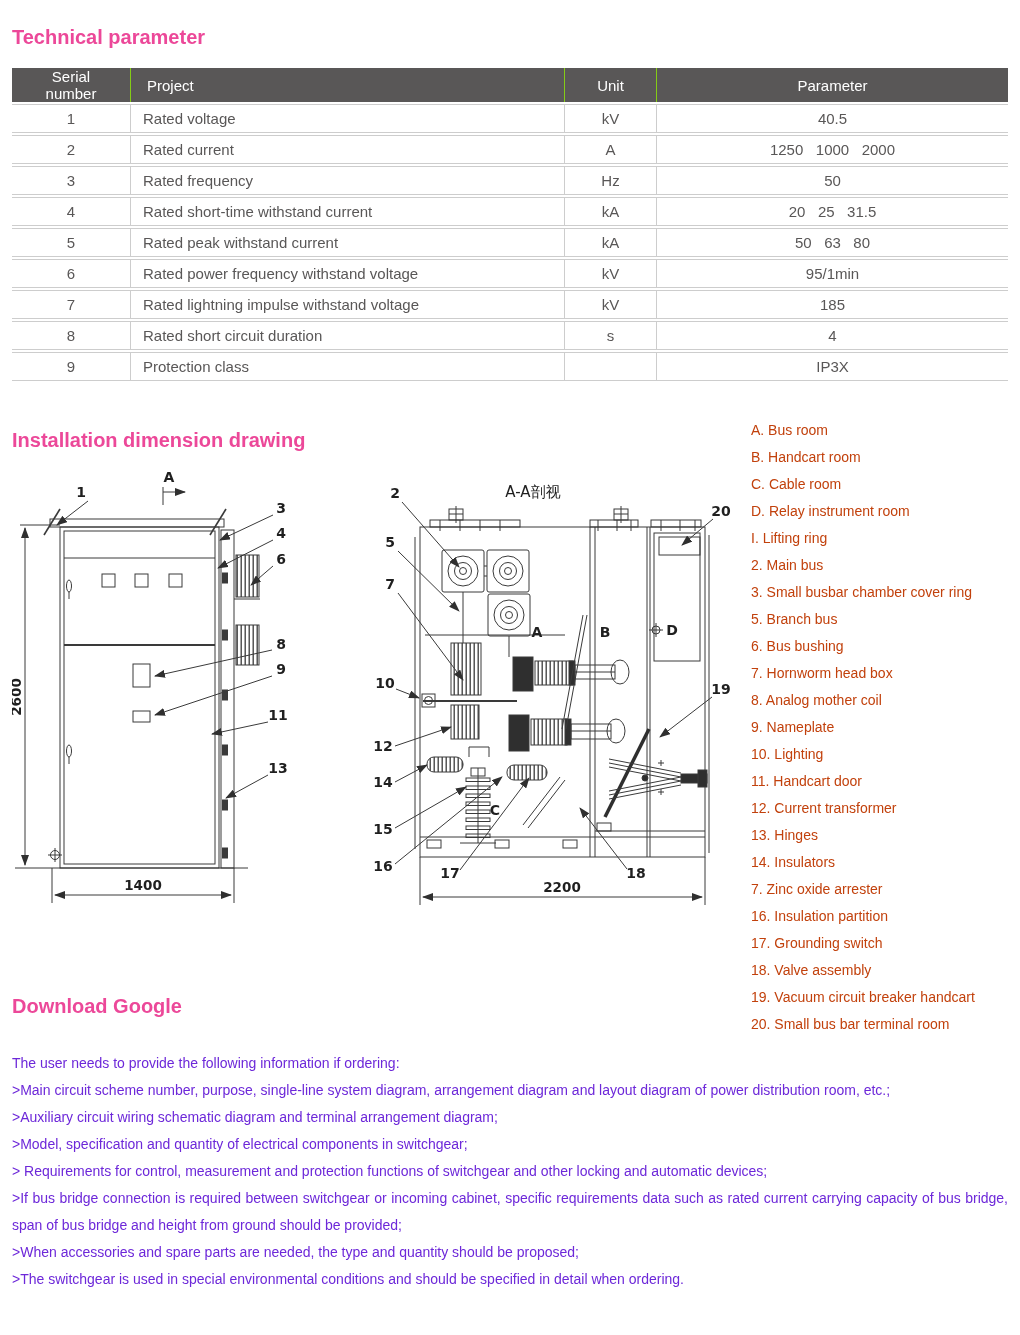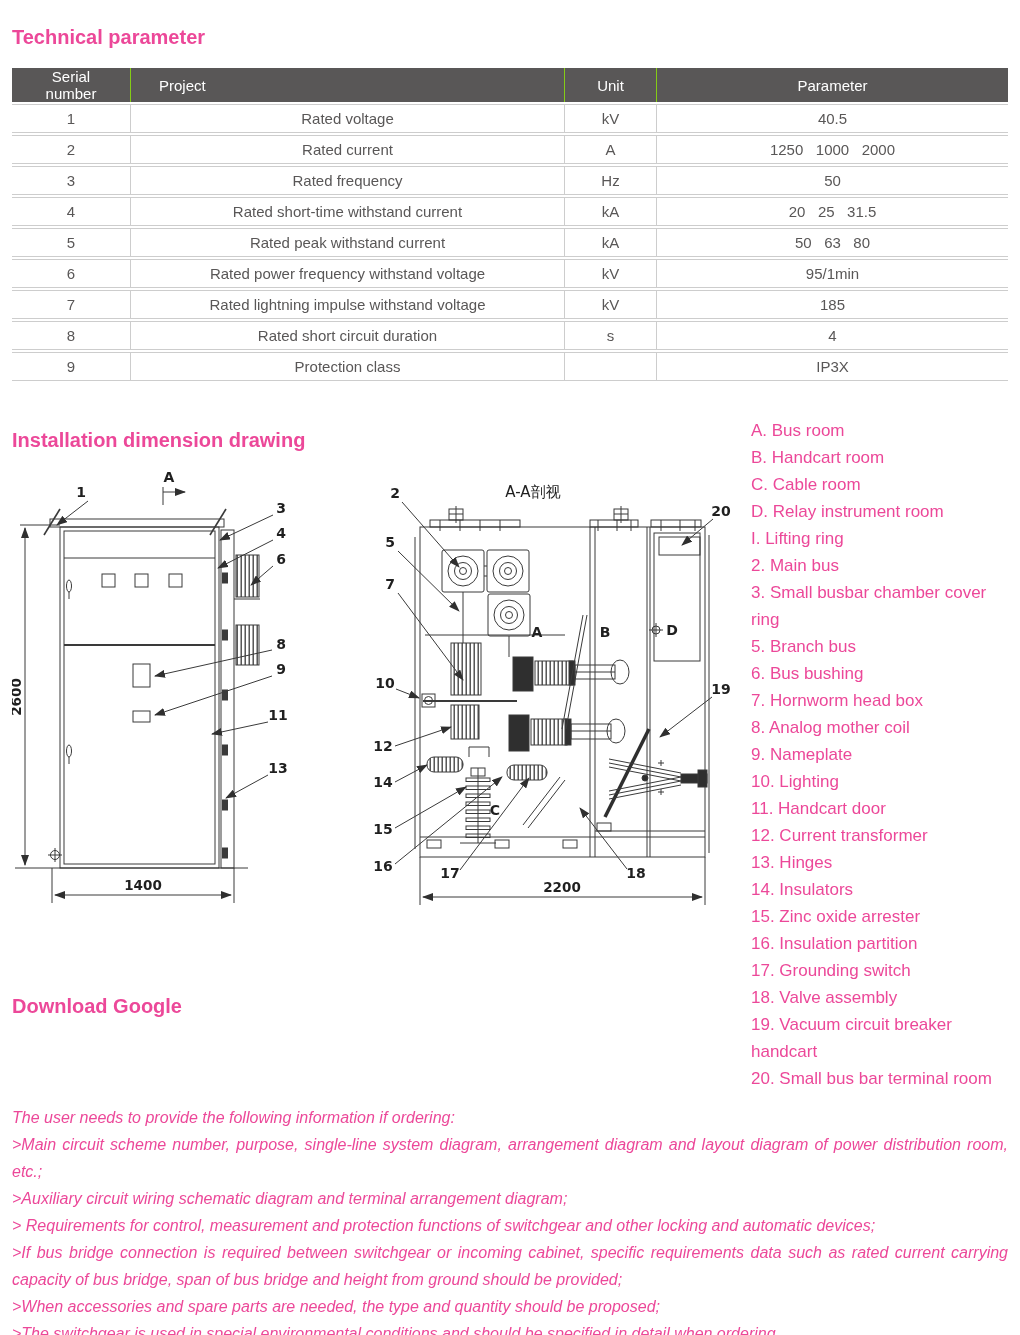--- a/index.html
+++ b/index.html
@@ -14,49 +14,48 @@
     margin:0; line-height:26px; letter-spacing:0;
   }
   
   table.params{
     width:996px; table-layout:fixed;
     border-collapse:separate; border-spacing:0 2px;
     margin-top:16px;
   }
   table.params th{
     background:#595757; color:#fff; font-weight:normal;
-    font-size:15px; height:28px; padding:0 28px; text-align:center;
+    font-size:15px; height:28px; padding:0 16px; text-align:center;
   }
   table.params th+th{border-left:1px solid #84cc16;}
   table.params th.cl{text-align:left;}
   table.params td{
     height:27px; font-size:15px; color:#595757; text-align:center;
     padding:0 12px; border-top:1px solid #cdcdcd; border-bottom:1px solid #cdcdcd;
     overflow:hidden;
   }
   table.params td+td{border-left:1px solid #cdcdcd;}
-  table.params td.cl{text-align:center;}
+  table.params td.cl{text-align:left;}
   table.params td.pre{white-space:pre;}
   
   .mid-row{display:flex; align-items:flex-start; width:996px;}
   .draw-col{width:733px;}
   .draw-col h1.sec{margin-top:44px;}
   .drawings{display:flex; margin-top:12px;}
   .drawings svg{display:block;}
   .drawings svg.sv{margin-left:8px;}
   .draw-col h1.dl{margin-top:76px;}
   .legend-col{flex:1; padding-top:34px; padding-left:6px;}
   .legend-col ul{list-style:none;margin:0;padding:0;}
-  .legend-col li{font-size:17px; line-height:27px; color:#ec4899;}
+  .legend-col li{font-size:14px; line-height:27px; color:#c2410c;}
   
   .ordering{margin-top:12px; width:996px;}
   .ordering p{
-    margin:0; font-size:16px; line-height:27px; color:#ec4899;
+    margin:0; font-size:14px; line-height:27px; color:#6d28d9;
     text-align:justify;
-    font-style:italic;
   }
   
   text.dt{font-family:"DejaVu Sans","Liberation Sans",sans-serif;font-size:14px;font-weight:600;fill:#1f1f1f;}
   text.dim{font-family:"DejaVu Sans","Liberation Sans",sans-serif;font-size:13.5px;font-weight:600;fill:#1f1f1f;}
   text.ttl{font-family:"DejaVu Sans","Liberation Sans",sans-serif;font-size:15px;fill:#1f1f1f;}
 </style>
 </head>
 <body>
 
 <h1 class="sec">Technical parameter</h1>
@@ -447,31 +446,32 @@
       <li>5. Branch bus</li>
       <li>6. Bus bushing</li>
       <li>7. Hornworm head box</li>
       <li>8. Analog mother coil</li>
       <li>9. Nameplate</li>
       <li>10. Lighting</li>
       <li>11. Handcart door</li>
       <li>12. Current transformer</li>
       <li>13. Hinges</li>
       <li>14. Insulators</li>
-      <li>15. Zinc oxide arrester</li>
+      <li>7. Zinc oxide arrester</li>
       <li>16. Insulation partition</li>
       <li>17. Grounding switch</li>
       <li>18. Valve assembly</li>
       <li>19. Vacuum circuit breaker handcart</li>
       <li>20. Small bus bar terminal room</li>
     </ul>
   </div>
 </div>
 
 <div class="ordering">
   <p style="text-align:left">The user needs to provide the following information if ordering:</p>
   <p>&gt;Main  circuit  scheme  number,  purpose,  single-line  system  diagram,  arrangement  diagram  and  layout  diagram  of  power  distribution room, etc.;</p>
   <p>&gt;Auxiliary circuit wiring schematic diagram and terminal arrangement diagram;</p>
+  <p>&gt;Model, specification and quantity of electrical components in switchgear;</p>
   <p>&gt; Requirements for control, measurement and protection functions of switchgear and other locking and automatic devices;</p>
   <p>&gt;If bus bridge connection is required between switchgear or incoming cabinet, specific requirements data such as rated current carrying capacity of bus bridge, span of bus bridge and height from ground should be provided;</p>
   <p>&gt;When accessories and spare parts are needed, the type and quantity should be proposed;</p>
   <p>&gt;The switchgear is used in special environmental conditions and should be specified in detail when ordering.</p>
 </div>
 
 </body></html>

